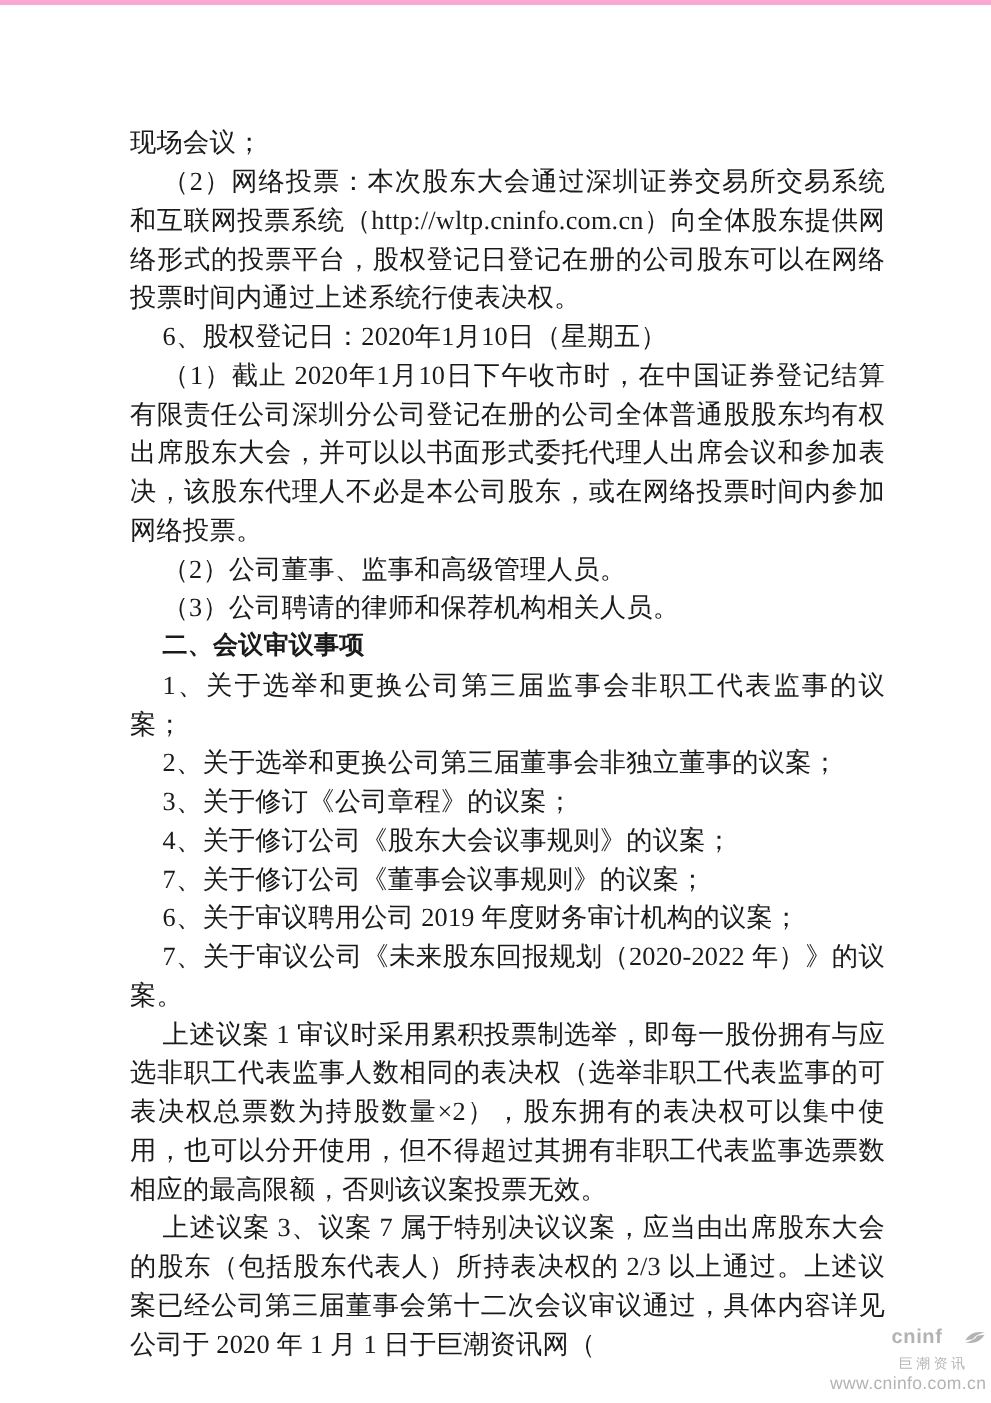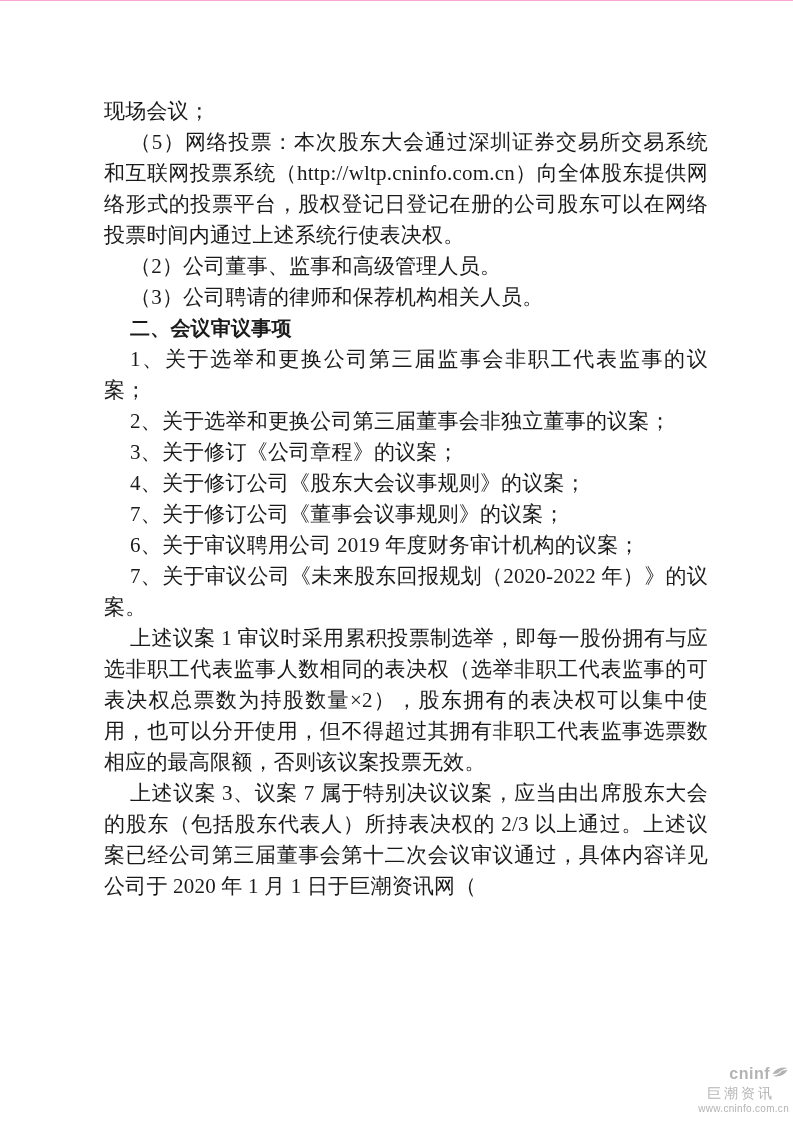--- a/index.html
+++ b/index.html
@@ -3,21 +3,21 @@
 <meta charset="utf-8">
 <style>
   * { box-sizing: border-box; }
   html, body { margin: 0; padding: 0; background: #ffffff; }
   .page {
     position: relative;
     width: 793px;
     height: 1122px;
     margin: 0 auto;
     background: #ffffff;
-    border-top: 1px solid #f9a8d4;
+    border-top: 4px solid #f9a8d4;
     overflow: hidden;
     font-family: "Liberation Serif", "DejaVu Serif", serif;
     color: #000000;
   }
   .content {
     position: absolute;
     left: 104px;
     top: 95px;
     width: 604px;
   }
@@ -26,65 +26,67 @@
     padding: 0;
     font-size: 21px;
     line-height: 31px;
     text-align: justify;
     letter-spacing: 0.2px;
     color: #1a1a1a;
   }
   .content p.indent { text-indent: 26px; }
   .content p.bold {
     font-weight: bold;
-    font-family: Liberation Serif, serif;
+    font-family: Liberation Mono, monospace;
     font-size: 20px;
   }
   .footer-logo {
     position: absolute;
     right: 4px;
     bottom: 8px;
     text-align: right;
     color: var(--logo-color, #b3b3b3);
     font-family: "Liberation Sans", "DejaVu Sans", sans-serif;
     line-height: 1.1;
     user-select: none;
   }
   .logo-row {
     display: flex;
-    align-items: center;
+    align-items: flex-start;
     justify-content: flex-end;
-    gap: 1px;
+    gap: 17px;
   }
   .logo-brand {
     font-weight: bold;
     font-size: 16px;
     letter-spacing: 0.5px;
   }
   .logo-swirl { display: inline-block; }
   .logo-cn {
-    font-size: 14px;
+    font-size: 11px;
     letter-spacing: 3px;
     margin-top: 1px;
     margin-right: 14px;
   }
   .logo-url {
-    font-size: 10px;
+    font-size: 14px;
     letter-spacing: 0.3px;
     margin-top: 2px;
   }
 </style>
 </head>
 <body>
 
 <div class="page">
 
   <div class="content">
       <p class=""><span>现场会议；</span></p>
-      <p class="indent"><span>（5）网络投票：本次股东大会通过深圳证券交易所交易系统和互联网投票系统（http://wltp.cninfo.com.cn）向全体股东提供网络形式的投票平台，股权登记日登记在册的公司股东可以在网络投票时间内通过上述系统行使表决权。</span></p>
+      <p class="indent"><span>（2）网络投票：本次股东大会通过深圳证券交易所交易系统和互联网投票系统（http://wltp.cninfo.com.cn）向全体股东提供网络形式的投票平台，股权登记日登记在册的公司股东可以在网络投票时间内通过上述系统行使表决权。</span></p>
+      <p class="indent"><span>6、股权登记日：2020年1月10日（星期五）</span></p>
+      <p class="indent"><span>（1）截止 2020年1月10日下午收市时，在中国证券登记结算有限责任公司深圳分公司登记在册的公司全体普通股股东均有权出席股东大会，并可以以书面形式委托代理人出席会议和参加表决，该股东代理人不必是本公司股东，或在网络投票时间内参加网络投票。</span></p>
       <p class="indent"><span>（2）公司董事、监事和高级管理人员。</span></p>
       <p class="indent"><span>（3）公司聘请的律师和保荐机构相关人员。</span></p>
       <p class="indent bold"><span>二、会议审议事项</span></p>
       <p class="indent"><span>1、关于选举和更换公司第三届监事会非职工代表监事的议案；</span></p>
       <p class="indent"><span>2、关于选举和更换公司第三届董事会非独立董事的议案；</span></p>
       <p class="indent"><span>3、关于修订《公司章程》的议案；</span></p>
       <p class="indent"><span>4、关于修订公司《股东大会议事规则》的议案；</span></p>
       <p class="indent"><span>7、关于修订公司《董事会议事规则》的议案；</span></p>
       <p class="indent"><span>6、关于审议聘用公司 2019 年度财务审计机构的议案；</span></p>
       <p class="indent"><span>7、关于审议公司《未来股东回报规划（2020-2022 年）》的议案。</span></p>

